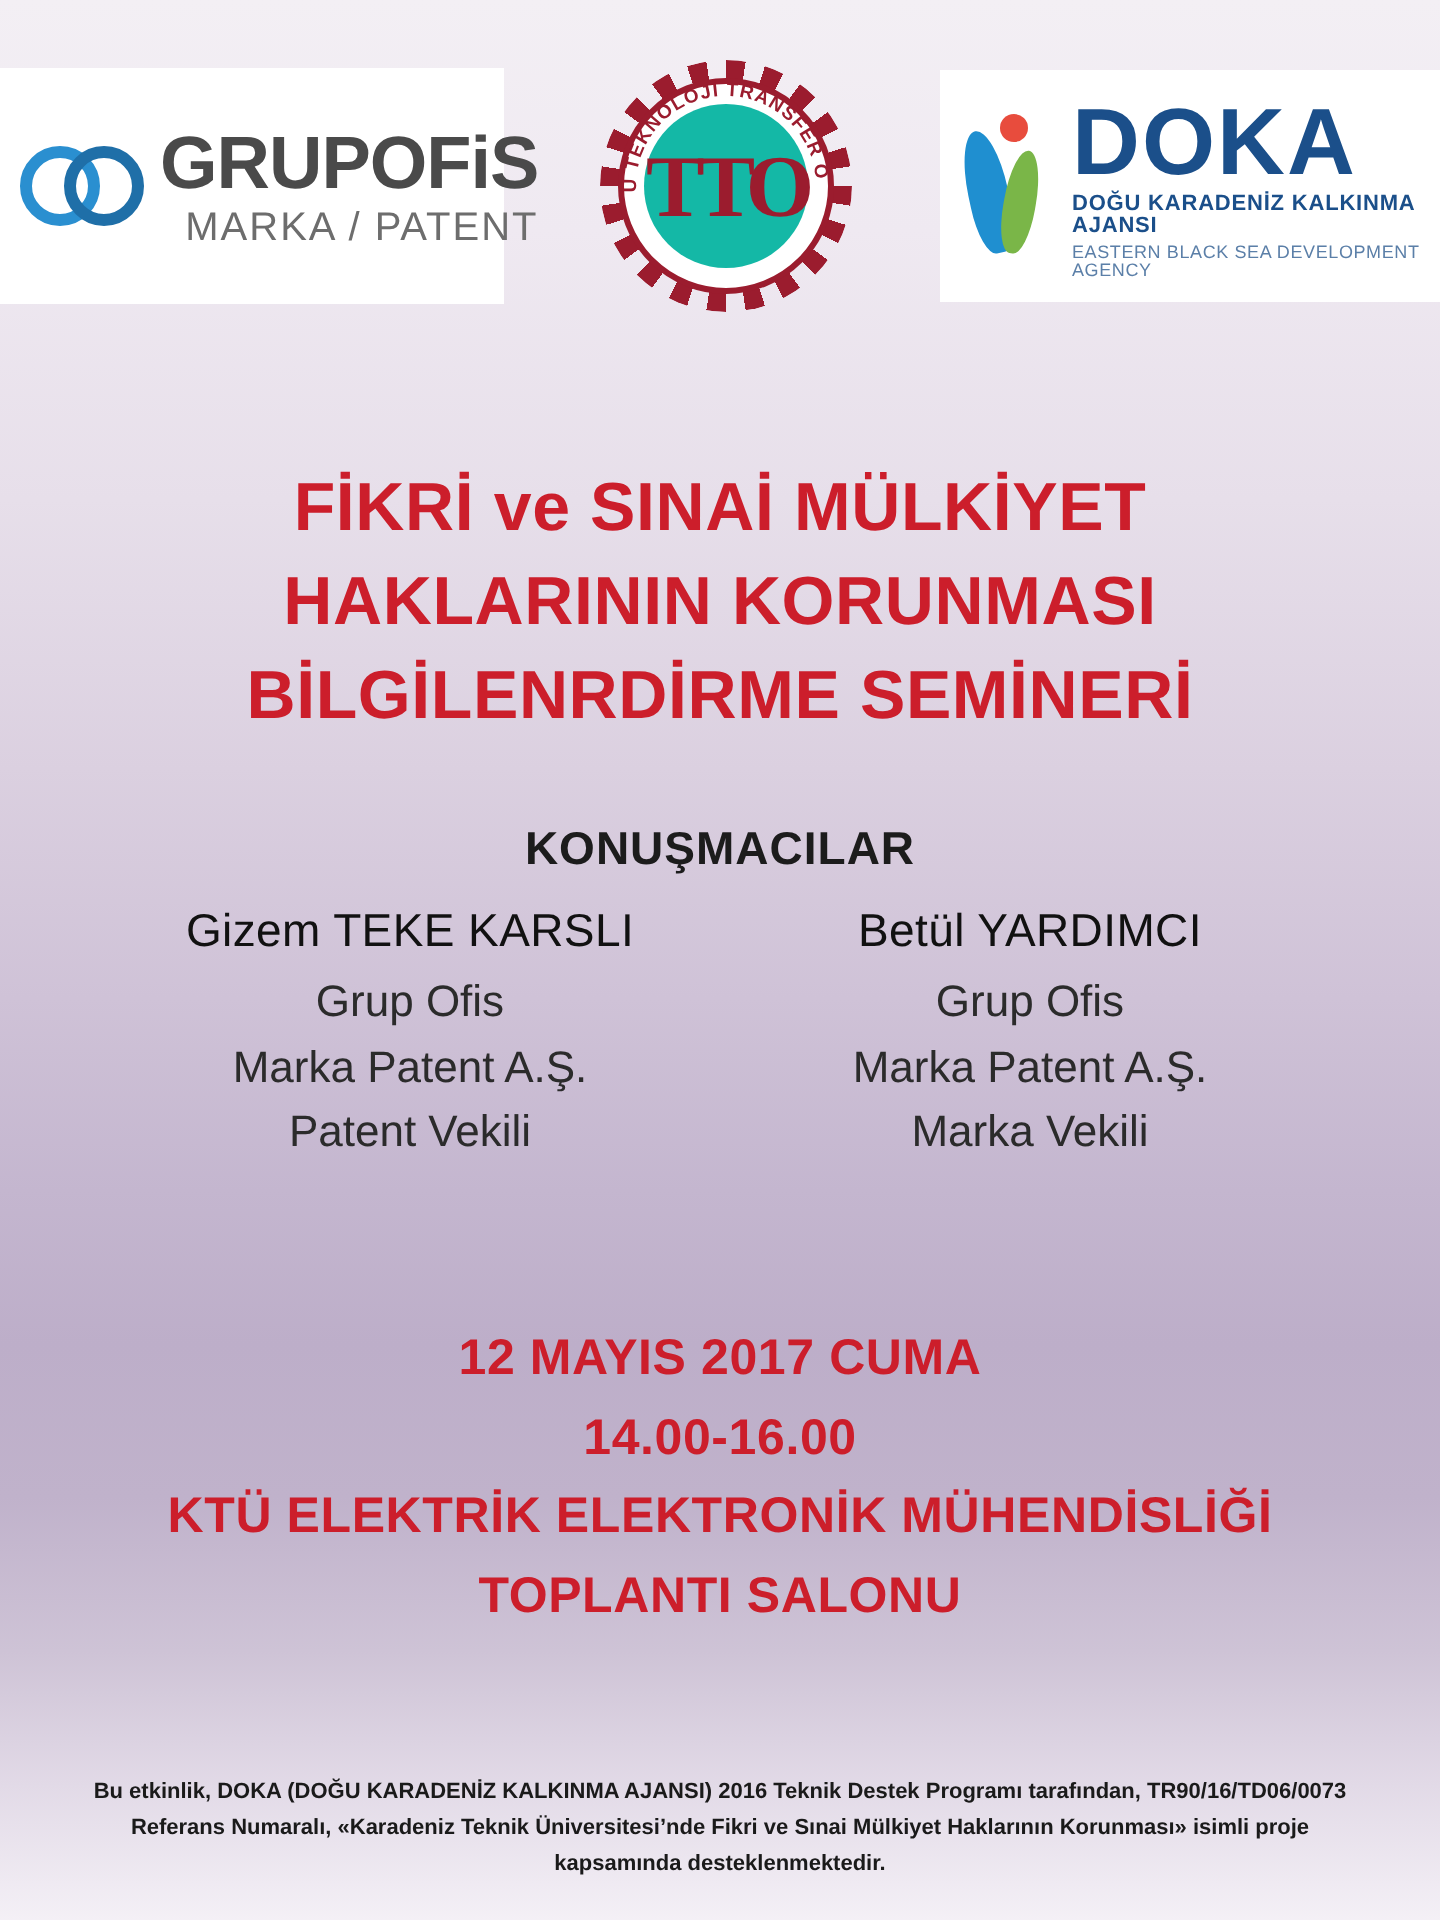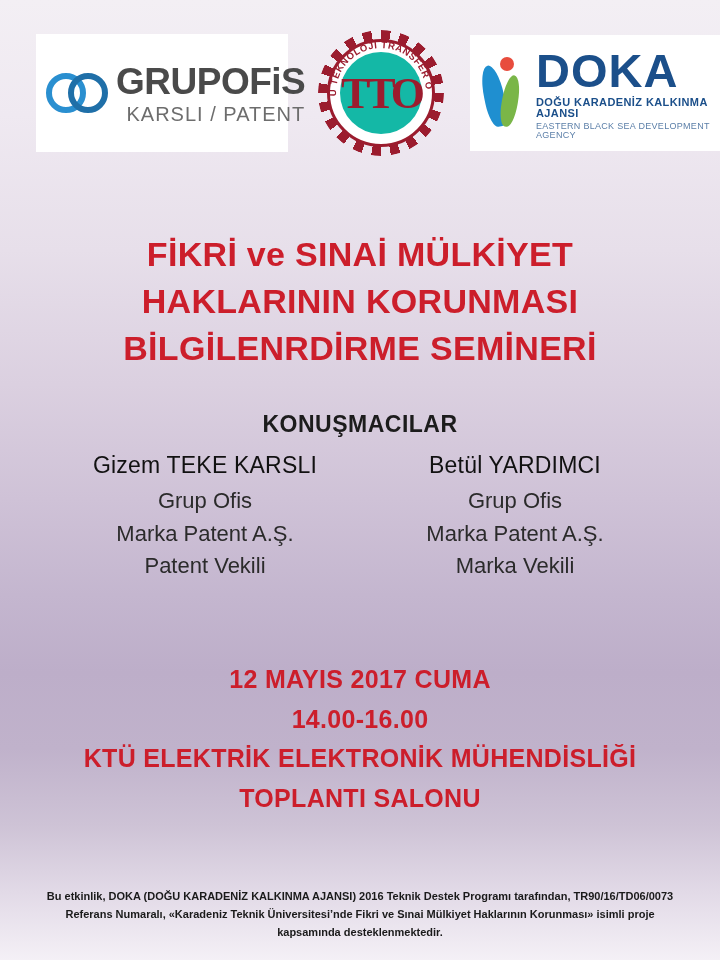--- a/index.html
+++ b/index.html
@@ -35,21 +35,21 @@
 
   
   .logo-bar {
     position: absolute;
     top: 28px;
     left: 0;
     width: 720px;
     height: 130px;
     display: flex;
     align-items: center;
-    justify-content: flex-end;
+    justify-content: space-between;
   }
 
   .logo-grupofis {
     width: 252px;
     height: 118px;
     background: #ffffff;
     display: flex;
     align-items: center;
     justify-content: flex-start;
     padding-left: 10px;
@@ -287,21 +287,21 @@
 
   <div class="logo-bar">
 
     <div class="logo-grupofis">
       <div class="gf-mark">
         <span class="ring r1"></span>
         <span class="ring r2"></span>
       </div>
       <div class="gf-text">
         <div class="gf-title">GRUPOFiS</div>
-        <div class="gf-sub">KARSLI / PATENT</div>
+        <div class="gf-sub">MARKA / PATENT</div>
       </div>
     </div>
 
     <div class="logo-ktu">
       <div class="ktu-gear"></div>
       <div class="ktu-circle"></div>
       <div class="ktu-ringtext">
         <svg viewBox="0 0 126 126">
           <defs>
             <path id="ktuArc" d="M 18,63 A 45,45 0 1 1 108,63"></path>

